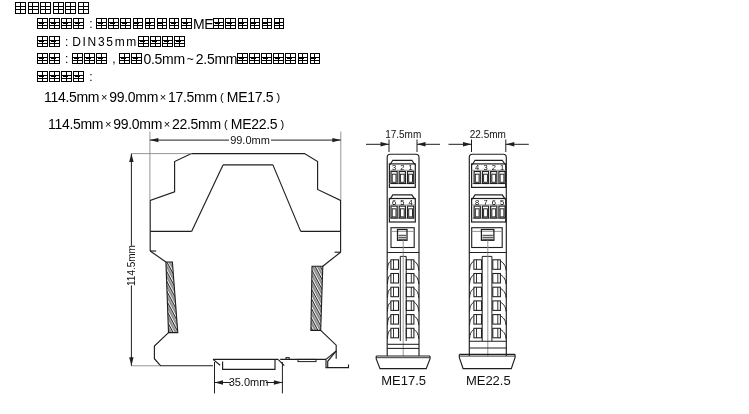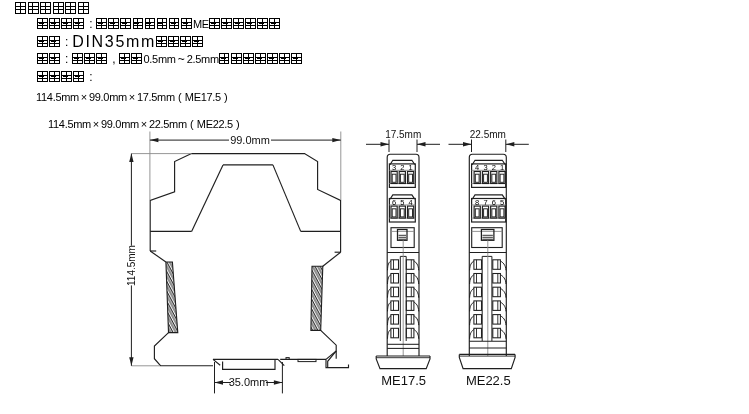--- a/index.html
+++ b/index.html
@@ -2,39 +2,39 @@
 <html><head>
 <meta charset="utf-8">
 <style>
 html,body{margin:0;padding:0;background:#fff}
 body{width:749px;height:414px;position:relative;font-family:"Liberation Sans",sans-serif;overflow:hidden}
 .tl{position:absolute;height:12px;white-space:nowrap}
 i.k{display:inline-block;width:10.7px;height:11px;margin-right:1.4px;vertical-align:top;border:1px solid #000;box-sizing:border-box;
 background:linear-gradient(#000,#000) 50% 0/1px 100% no-repeat,linear-gradient(#000,#000) 0 33%/100% 1px no-repeat,linear-gradient(#000,#000) 0 78%/100% 1px no-repeat,linear-gradient(#000,#000) 20% 55%/5px 1px no-repeat}
 i.kb{display:inline-block;width:11px;height:11.6px;margin-right:1.6px;vertical-align:top;border:1.4px solid #000;box-sizing:border-box;
 background:linear-gradient(#000,#000) 50% 0/1.4px 100% no-repeat,linear-gradient(#000,#000) 0 32%/100% 1.3px no-repeat,linear-gradient(#000,#000) 0 75%/100% 1.3px no-repeat}
-span.lat{font-size:11px;color:#000;letter-spacing:-0.3px;vertical-align:top;line-height:12px}
-span.lat3{font-size:16px;color:#000;letter-spacing:1.7px;vertical-align:top;line-height:12px}
+span.lat{font-size:14px;color:#000;letter-spacing:-0.3px;vertical-align:top;line-height:12px}
+span.lat3{font-size:12px;color:#000;letter-spacing:1.7px;vertical-align:top;line-height:12px}
 span.pc{display:inline-block;width:11px;font-size:12px;color:#000;vertical-align:top;line-height:12px;text-align:center}
 span.x{display:inline-block;font-size:11px;color:#000;vertical-align:top;line-height:12px;width:10px;text-align:center}
 </style>
 </head>
 <body>
 
 <div class="tl" style="left:15px;top:2px"><i class="kb"></i><i class="kb"></i><i class="kb"></i><i class="kb"></i><i class="kb"></i><i class="kb"></i></div>
 
 <div class="tl" style="left:37px;top:18px"><i class="k"></i><i class="k"></i><i class="k"></i><i class="k"></i><span class="pc">:</span><i class="k"></i><i class="k"></i><i class="k"></i><i class="k"></i><i class="k"></i><i class="k"></i><i class="k"></i><i class="k"></i><span class="lat">ME</span><i class="k"></i><i class="k"></i><i class="k"></i><i class="k"></i><i class="k"></i><i class="k"></i></div>
 
 <div class="tl" style="left:37px;top:36px"><i class="k"></i><i class="k"></i><span class="pc">:</span><span class="lat3">DIN35mm</span><i class="k"></i><i class="k"></i><i class="k"></i><i class="k"></i></div>
 
 <div class="tl" style="left:37px;top:53px"><i class="k"></i><i class="k"></i><span class="pc">:</span><i class="k"></i><i class="k"></i><i class="k"></i><span class="pc">,</span><i class="k"></i><i class="k"></i><span class="lat">0.5mm</span><span class="pc">~</span><span class="lat">2.5mm</span><i class="k"></i><i class="k"></i><i class="k"></i><i class="k"></i><i class="k"></i><i class="k"></i><i class="k"></i></div>
 
 <div class="tl" style="left:37px;top:71px"><i class="k"></i><i class="k"></i><i class="k"></i><i class="k"></i><span class="pc">:</span></div>
 
-<div class="tl" style="left:36px;top:91px"><span class="lat">114.5mm</span><span class="x">×</span><span class="lat">99.0mm</span><span class="x">×</span><span class="lat">17.5mm</span><span class="x">(</span><span class="lat">ME17.5</span><span class="x">)</span></div>
+<div class="tl" style="left:44px;top:91px"><span class="lat">114.5mm</span><span class="x">×</span><span class="lat">99.0mm</span><span class="x">×</span><span class="lat">17.5mm</span><span class="x">(</span><span class="lat">ME17.5</span><span class="x">)</span></div>
 
 <div class="tl" style="left:48px;top:118px"><span class="lat">114.5mm</span><span class="x">×</span><span class="lat">99.0mm</span><span class="x">×</span><span class="lat">22.5mm</span><span class="x">(</span><span class="lat">ME22.5</span><span class="x">)</span></div>
 
 <svg width="749" height="414" viewBox="0 0 749 414" style="position:absolute;left:0;top:0">
 
 <g>
 <path d="M191.5 153.6 H304.5 L317.6 161.5 V189.5 L340.6 200.4 V252.2" stroke="#1f1f1f" stroke-width="1.15" fill="none"></path>
 <path d="M191.5 153.6 L174.6 161.5 V191.9 L150.2 200.4 V251" stroke="#1f1f1f" stroke-width="1.15" fill="none"></path>
 <line x1="150.2" y1="251" x2="156.2" y2="251" stroke="#1f1f1f" stroke-width="1.15"></line>
 <line x1="340.6" y1="252.2" x2="334.6" y2="252.2" stroke="#1f1f1f" stroke-width="1.15"></line>

